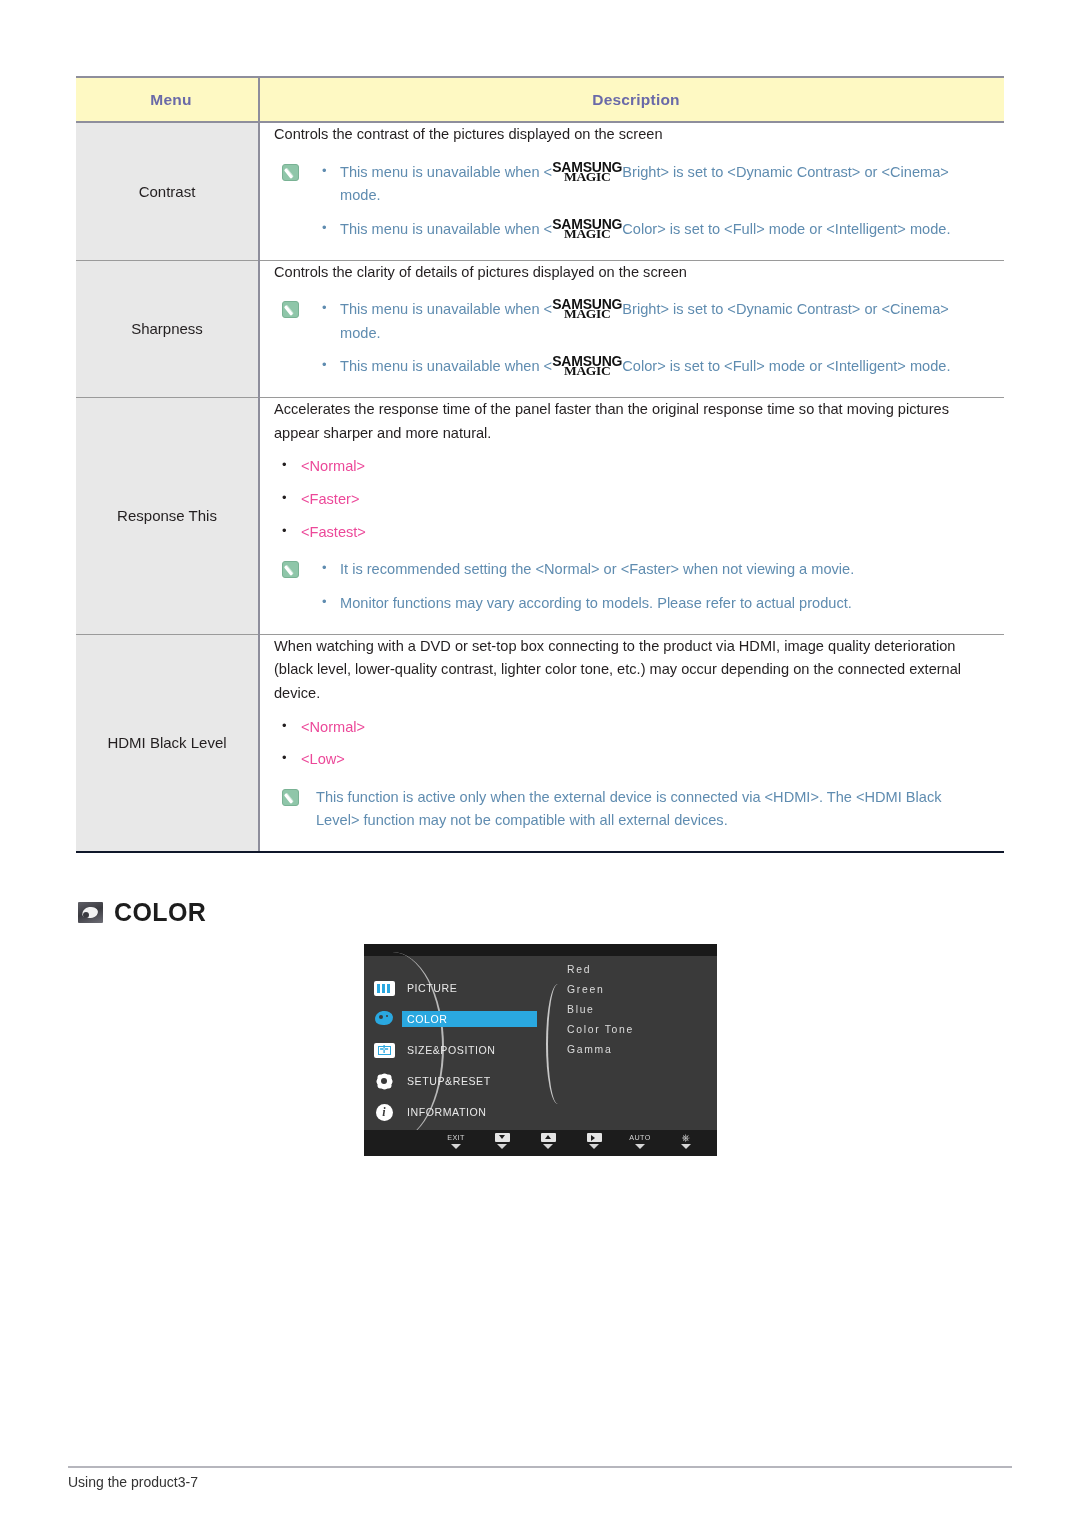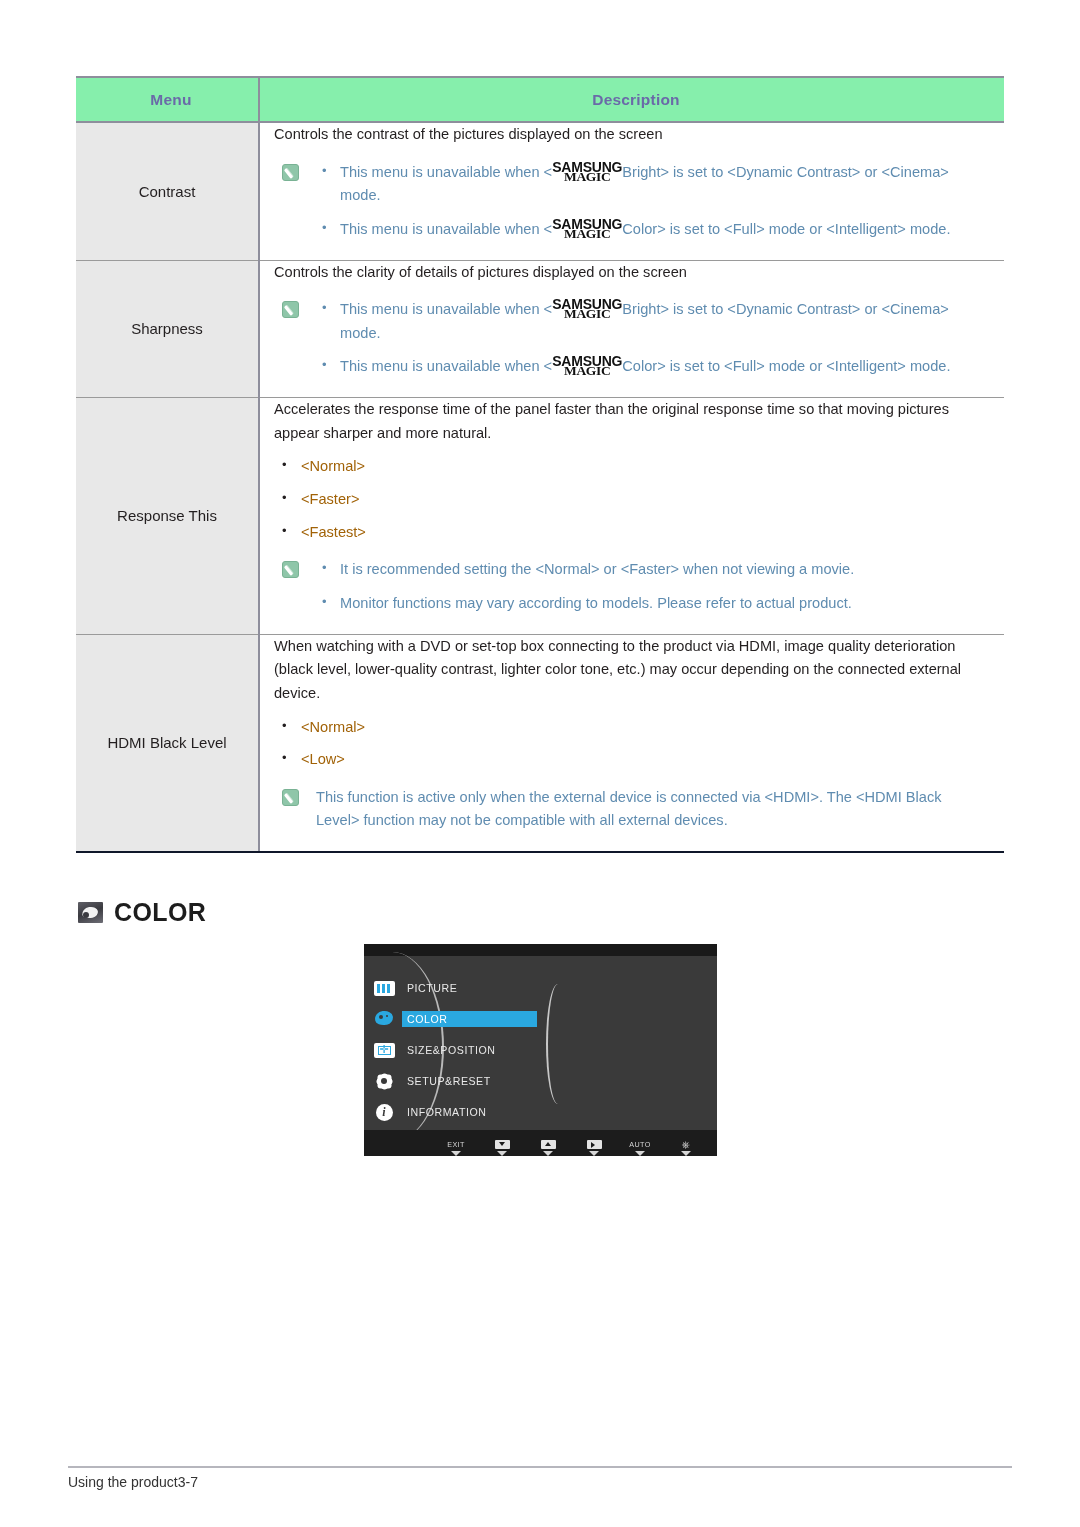--- a/index.html
+++ b/index.html
@@ -22,21 +22,21 @@
     left: 76px;
     top: 76px;
     width: 928px;
     border-collapse: collapse;
     table-layout: fixed;
   }
   .spec-table col.c-menu { width: 183px; }
   .spec-table col.c-desc { width: 745px; }
 
   .spec-table thead th {
-    background: #86efac;
+    background: #fef9c3;
     color: #6a6aa8;
     font-size: 15.5px;
     font-weight: bold;
     text-align: center;
     padding: 13px 0 12px 8px;
     border-top: 2px solid #8e8e9c;
     border-bottom: 2px solid #8e8e9c;
     letter-spacing: .2px;
   }
   .spec-table thead th.th-menu { border-right: 2px solid #8e8e9c; }
@@ -72,21 +72,21 @@
   ul.plain {
     list-style: none;
     margin: 10px 0 2px 0;
     padding: 0 0 0 0;
   }
   ul.plain li {
     position: relative;
     padding-left: 27px;
     margin: 0 0 9px 0;
     font-size: 14.6px;
-    color: #a16207;
+    color: #ec4899;
   }
   ul.plain li:before {
     content: "\2022";
     position: absolute;
     left: 8px;
     top: -1px;
     font-size: 13px;
     color: #231f20;
   }
 
@@ -415,21 +415,21 @@
     background: #1c1c1c;
     display: flex;
     align-items: flex-start;
     justify-content: flex-end;
     padding-right: 8px;
     box-sizing: border-box;
   }
   .osd-btn {
     width: 46px;
     text-align: center;
-    padding-top: 10px;
+    padding-top: 3px;
   }
   .osd-btn .cap {
     font-size: 7.2px;
     color: #d6d6d6;
     letter-spacing: .4px;
     display: block;
     height: 9px;
     line-height: 9px;
   }
   .gl-box {
@@ -607,20 +607,27 @@
       </div>
 
       <div class="osd-item" style="left:0; top:146px;">
         <span class="ic">
             <span class="ic-info"></span>
           </span>
         <span class="lbl">INFORMATION</span>
       </div>
     </div>
 
+    <div class="osd-sub">
+      <div>Red</div>
+      <div>Green</div>
+      <div>Blue</div>
+      <div>Color Tone</div>
+      <div>Gamma</div>
+    </div>
   </div>
 
   <div class="osd-bottom">
     <div class="osd-btn">
       <span class="cap">EXIT</span>
       <span class="arrow"></span>
     </div>
     <div class="osd-btn">
       <span class="cap"><span class="gl-box gl-down"><i></i></span></span>
       <span class="arrow"></span>

